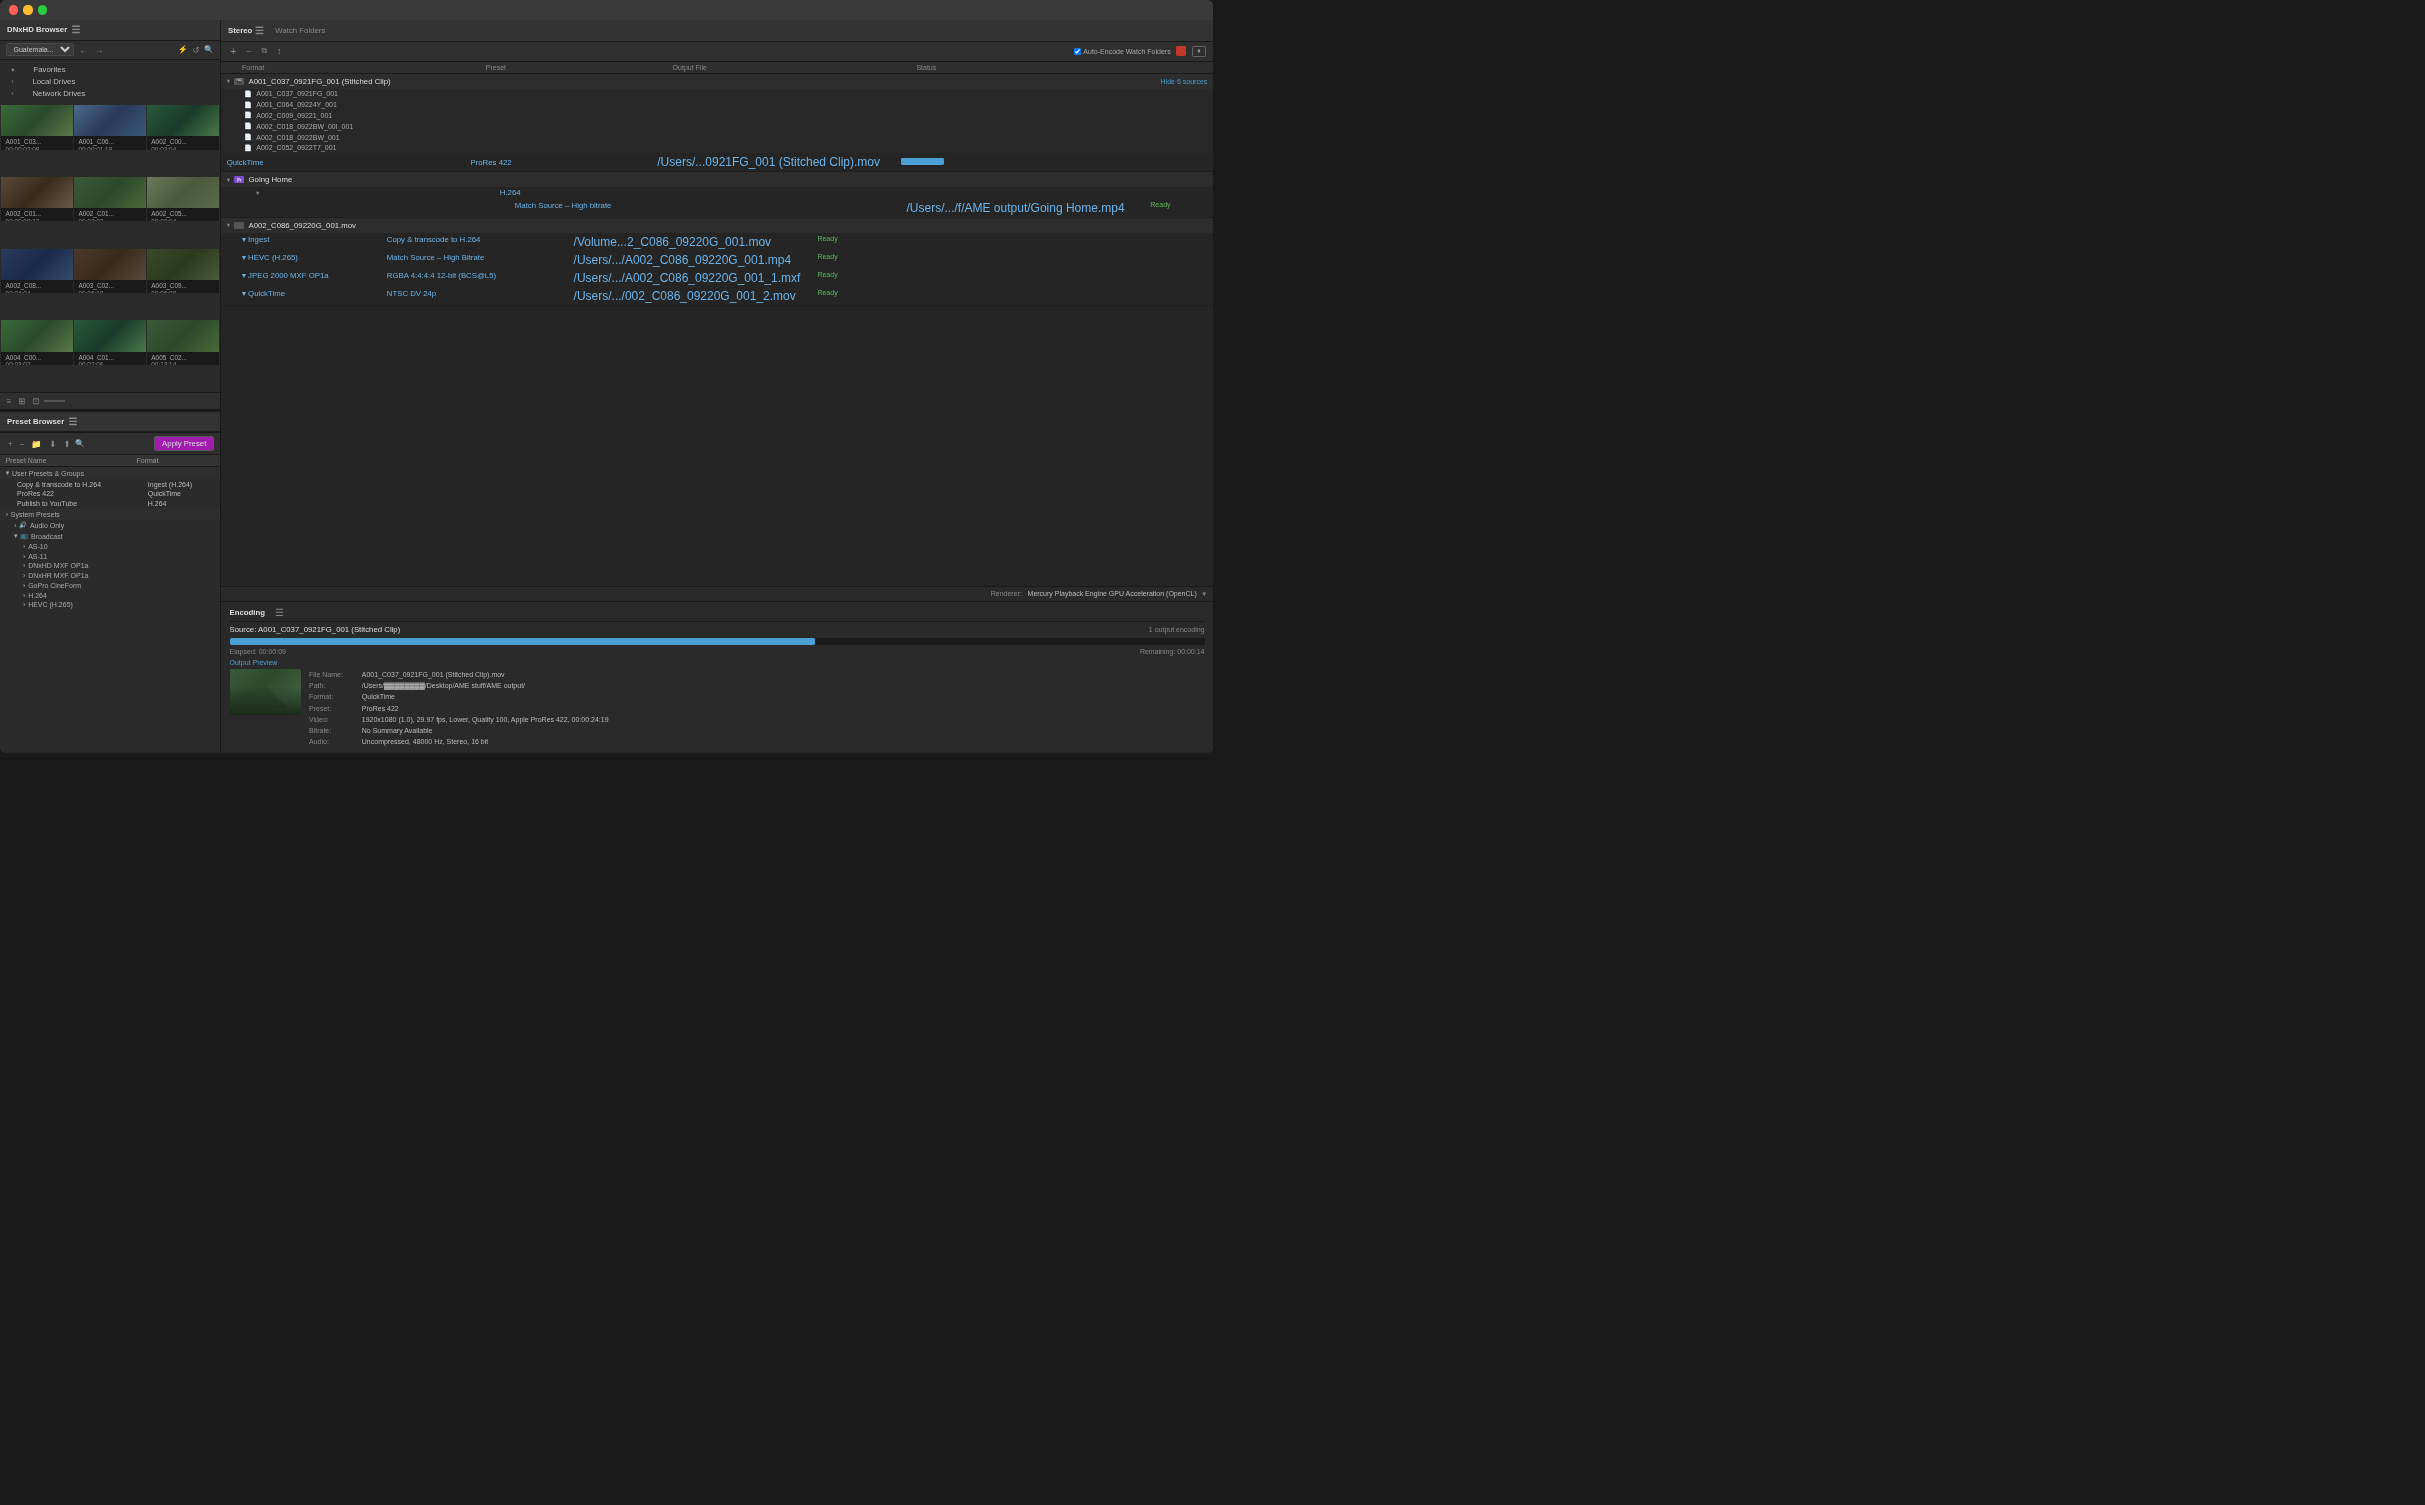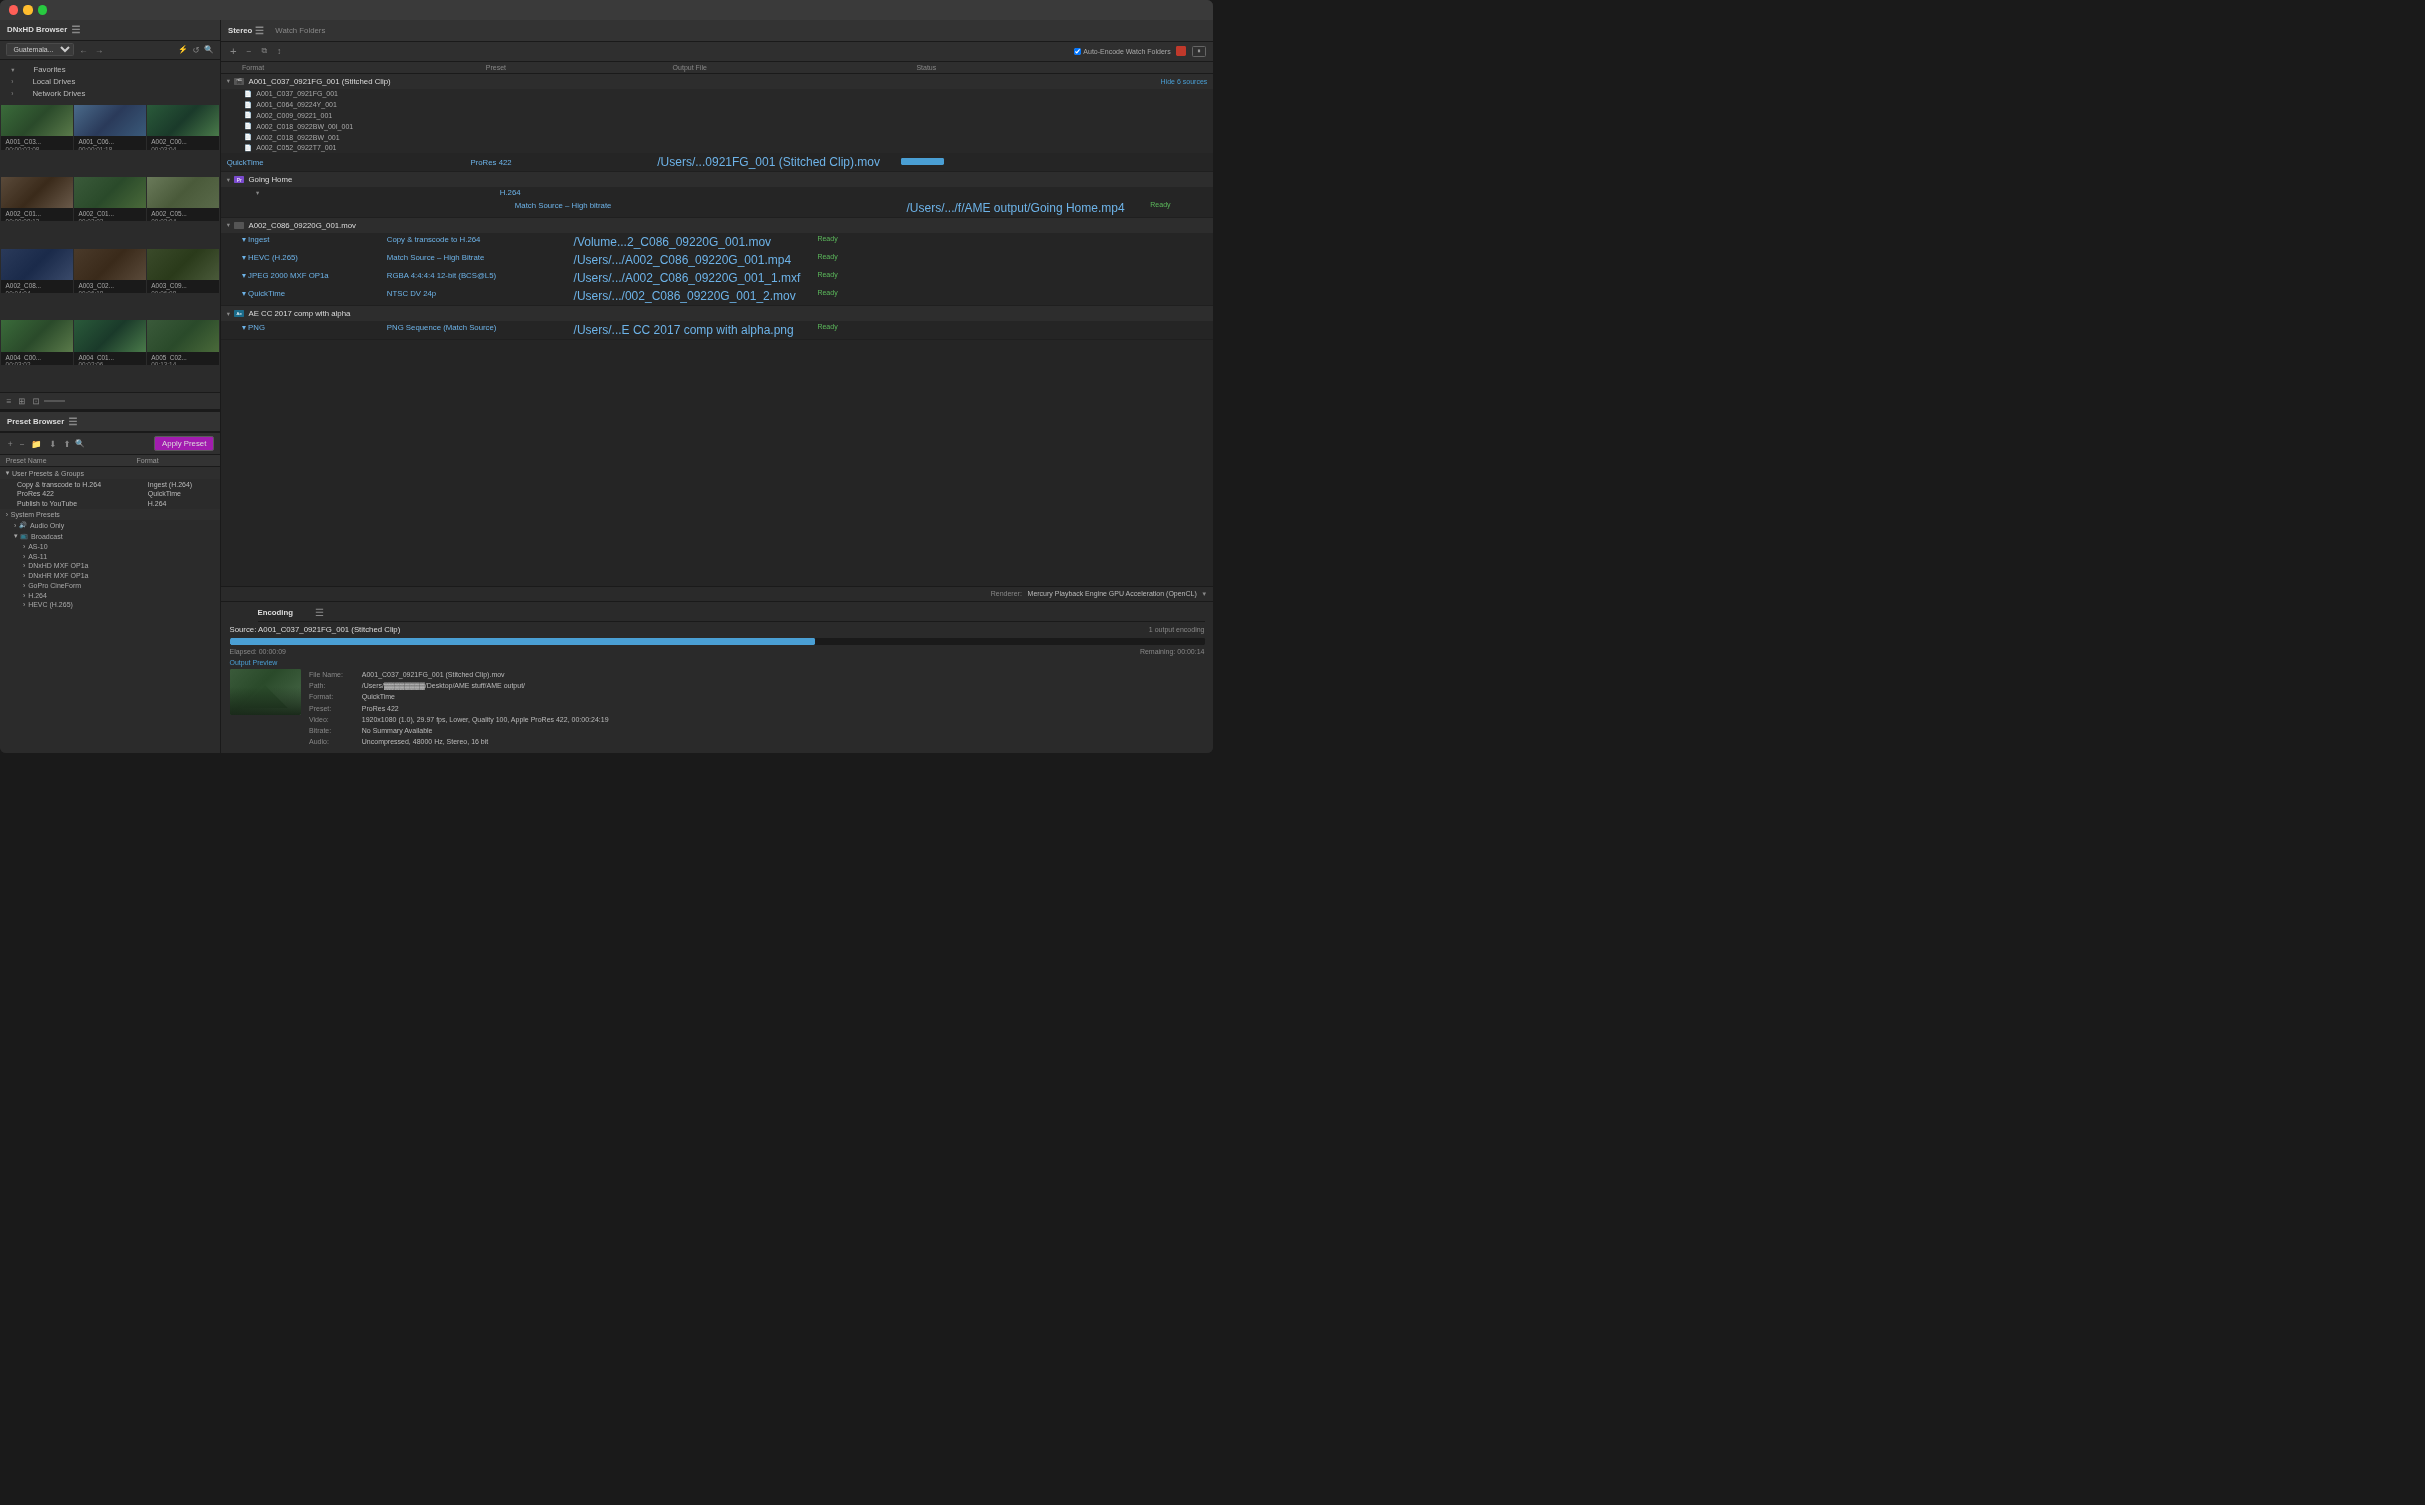--- a/index.html
+++ b/index.html
@@ -362,25 +362,24 @@
     .renderer-value { font-size: 7px; color: #bbb; }
     
     .encoding-panel {
       background: #2a2a2a;
       padding: 5.7px 8.5px;
       flex-shrink: 0;
     }
     .encoding-header {
       display: flex;
       align-items: center;
-      gap: 22px;
+      gap: 10px;
       margin-bottom: 2.8px;
       padding-bottom: 2.8px;
       border-bottom: 0.7px solid #1a1a1a;
-      margin-left: 28px;
     }
     .encoding-title { font-size: 7.8px; font-weight: 600; color: #ddd; }
     .encoding-source {
       display: flex;
       align-items: center;
       justify-content: space-between;
       margin-bottom: 4.3px;
     }
     .encoding-source-name { font-size: 7.8px; color: #ddd; }
     .encoding-count { font-size: 7px; color: #888; }
@@ -832,33 +831,20 @@
               <span class="encode-status">Ready</span>
             </div>
             <div style="display:grid;grid-template-columns:142px 184px 241px 57px;padding:2.1px 5.7px 2.1px 21px;gap:2.8px;font-size:7.8px;cursor:pointer;">
               <span class="encode-format">▾ QuickTime</span>
               <span class="encode-preset">NTSC DV 24p</span>
               <span class="encode-output">/Users/.../002_C086_09220G_001_2.mov</span>
               <span class="encode-status">Ready</span>
             </div>
           </div>
 
-          <div class="queue-group">
-            <div class="queue-group-header">
-              <span class="chevron-icon">▾</span>
-              <div style="width:10px;height:7px;background:#1a6b8a;border-radius:0.7px;display:flex;align-items:center;justify-content:center;font-size:4.3px;color:#fff;">Ae</div>
-              <span class="clip-name">AE CC 2017 comp with alpha</span>
-            </div>
-            <div style="display:grid;grid-template-columns:142px 184px 241px 57px;padding:2.1px 5.7px 2.1px 21px;gap:2.8px;font-size:7.8px;cursor:pointer;">
-              <span class="encode-format">▾ PNG</span>
-              <span class="encode-preset">PNG Sequence (Match Source)</span>
-              <span class="encode-output">/Users/...E CC 2017 comp with alpha.png</span>
-              <span class="encode-status">Ready</span>
-            </div>
-          </div>
         </div>
 
         <div class="renderer-row">
           <span class="renderer-label">Renderer:</span>
           <span class="renderer-value">Mercury Playback Engine GPU Acceleration (OpenCL)</span>
           <span style="font-size:7px;color:#888;cursor:pointer;">▾</span>
         </div>
       </div>
 
       <div class="encoding-panel">

